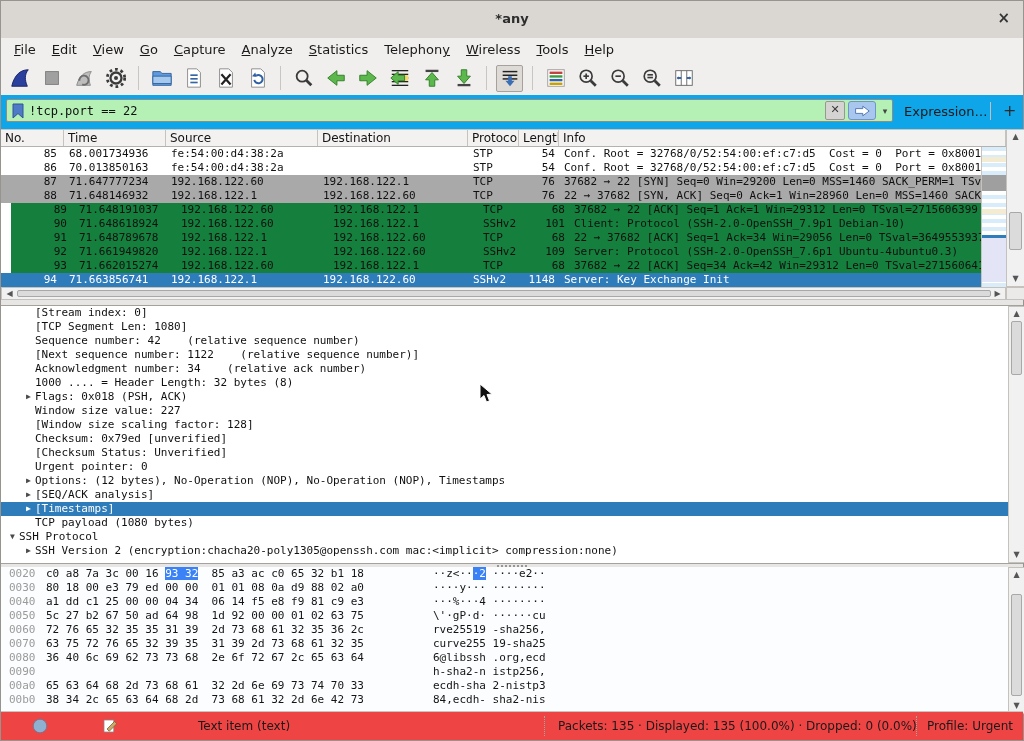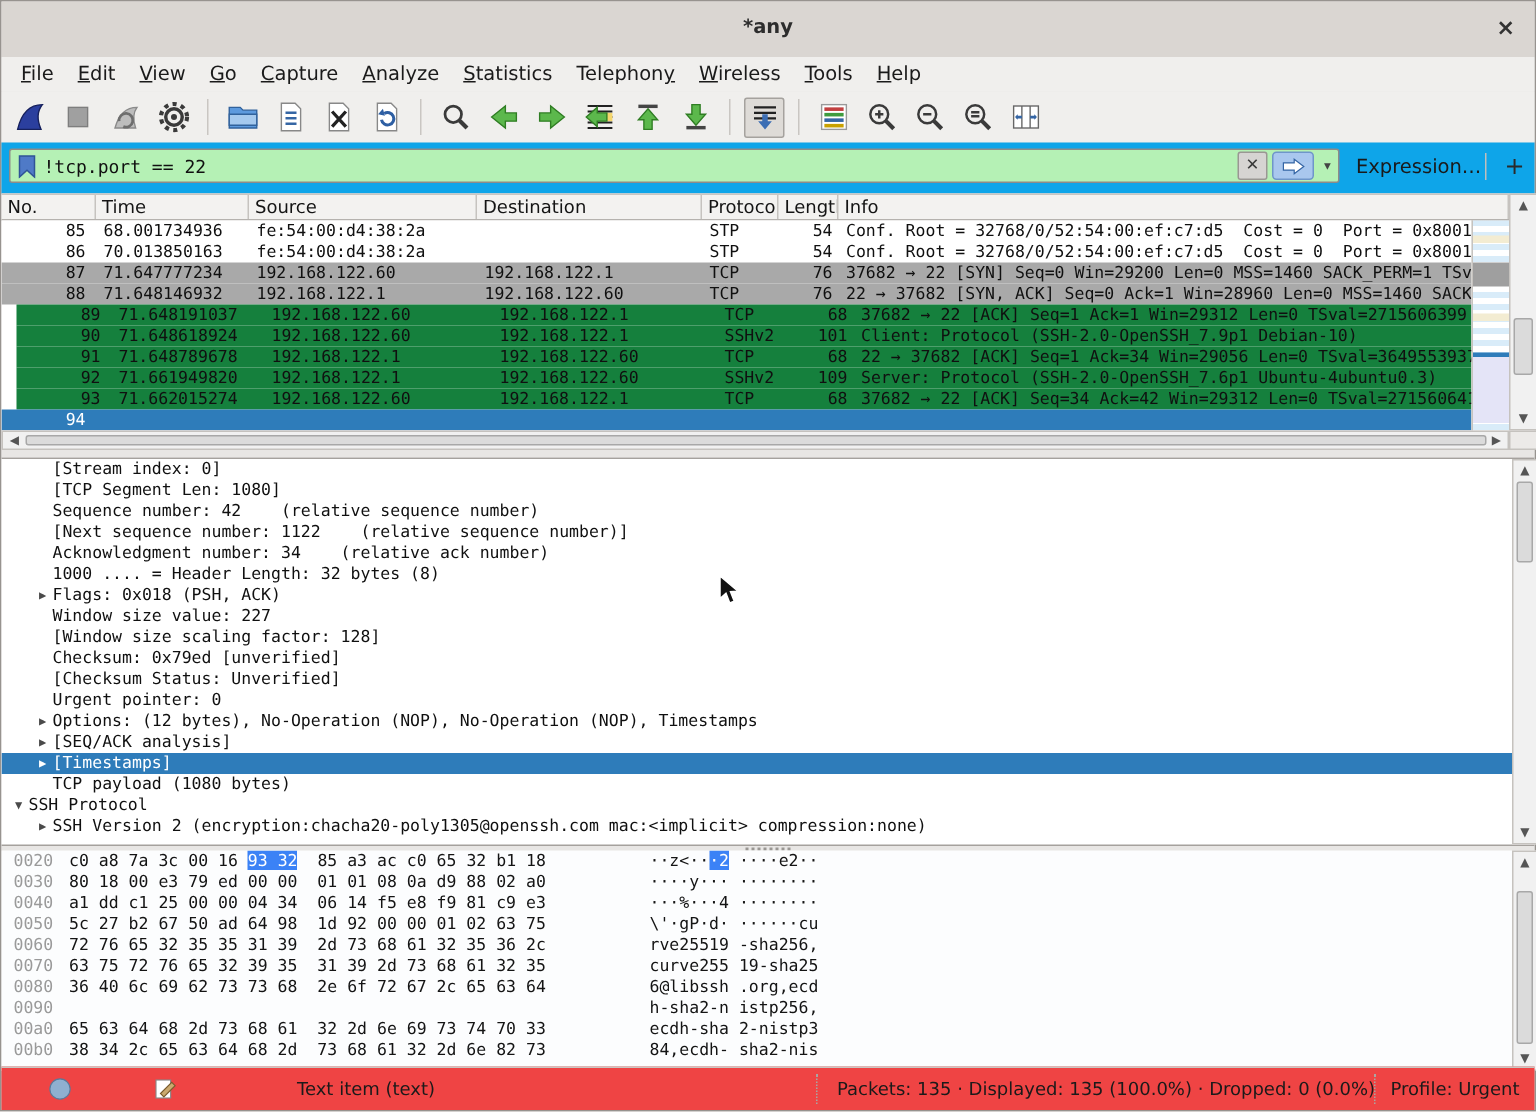--- a/index.html
+++ b/index.html
@@ -38,21 +38,21 @@
   .pl-header{position:absolute;top:128px;left:0;width:1005px;height:18px;background:#f3f2f0;border-top:1px solid #c9c6c2;border-bottom:1px solid #b5b2ae;display:flex;font-size:12px;color:#141414;box-sizing:border-box;}
   .pl-hcell{border-right:1px solid #c6c3bf;padding:1px 0 0 4px;box-sizing:border-box;overflow:hidden;white-space:nowrap;flex:none;}
   .pl-body{position:absolute;top:146px;left:0;width:980px;height:140px;background:#fff;font-family:"DejaVu Sans Mono",monospace;font-size:11px;color:#101010;overflow:hidden;}
   .pl-row{display:flex;height:14px;line-height:14px;white-space:pre;}
   .pl-cell{overflow:hidden;flex:none;box-sizing:border-box;padding-left:5px;}
   .c-no{text-align:right;padding-left:0;padding-right:7px;}
   .c-len{text-align:right;padding-left:0;padding-right:4px;}
   .row-white{background:#ffffff;}
   .row-gray{background:#a9a9a9;}
   .row-lav{background:#15803d;margin-left:10px;}
-  .row-sel{background:#2e7cba;color:#fff;flex-direction:column;}
+  .row-sel{background:#2e7cba;color:#fff;}
 
   
   .minimap{position:absolute;left:980px;top:146px;width:25px;height:140px;background:repeating-linear-gradient(180deg,#d9ecf9 0 4px,#ffffff 4px 8px);border-left:1px solid #c6c3bf;box-sizing:border-box;}
   .mm-band{position:absolute;left:0;right:0;}
   .sb{position:absolute;background:#f1f1f1;border:1px solid #c5c2be;box-sizing:border-box;}
   .sb-btn{position:absolute;left:0;right:0;font-size:8px;color:#555;text-align:center;line-height:12px;}
   .sb-thumb{position:absolute;left:2px;right:2px;background:#dbdbdb;border:1px solid #a8a8a8;border-radius:2px;}
   .sb-h .sb-btn{width:13px;top:0;bottom:0;line-height:11px;}
   .sb-h .sb-thumb{top:2px;bottom:2px;left:auto;right:auto;}
   .sb-corner{position:absolute;left:1005px;top:286px;width:19px;height:13px;background:#eceae8;border:1px solid #c5c2be;box-sizing:border-box;}
@@ -361,21 +361,21 @@
   <div class="hexpane">
       <div class="hx-row"><span class="hx-off">0020</span><span class="hx-hex">c0 a8 7a 3c 00 16 <span class="hl">93 32</span>  85 a3 ac c0 65 32 b1 18</span><span class="hx-ascii">··z&lt;··<span class="hl">·2</span> ····e2··</span></div>
       <div class="hx-row"><span class="hx-off">0030</span><span class="hx-hex">80 18 00 e3 79 ed 00 00  01 01 08 0a d9 88 02 a0</span><span class="hx-ascii">····y··· ········</span></div>
       <div class="hx-row"><span class="hx-off">0040</span><span class="hx-hex">a1 dd c1 25 00 00 04 34  06 14 f5 e8 f9 81 c9 e3</span><span class="hx-ascii">···%···4 ········</span></div>
       <div class="hx-row"><span class="hx-off">0050</span><span class="hx-hex">5c 27 b2 67 50 ad 64 98  1d 92 00 00 01 02 63 75</span><span class="hx-ascii">\'·gP·d· ······cu</span></div>
       <div class="hx-row"><span class="hx-off">0060</span><span class="hx-hex">72 76 65 32 35 35 31 39  2d 73 68 61 32 35 36 2c</span><span class="hx-ascii">rve25519 -sha256,</span></div>
       <div class="hx-row"><span class="hx-off">0070</span><span class="hx-hex">63 75 72 76 65 32 39 35  31 39 2d 73 68 61 32 35</span><span class="hx-ascii">curve255 19-sha25</span></div>
       <div class="hx-row"><span class="hx-off">0080</span><span class="hx-hex">36 40 6c 69 62 73 73 68  2e 6f 72 67 2c 65 63 64</span><span class="hx-ascii">6@libssh .org,ecd</span></div>
       <div class="hx-row"><span class="hx-off">0090</span><span class="hx-ascii">h-sha2-n istp256,</span></div>
       <div class="hx-row"><span class="hx-off">00a0</span><span class="hx-hex">65 63 64 68 2d 73 68 61  32 2d 6e 69 73 74 70 33</span><span class="hx-ascii">ecdh-sha 2-nistp3</span></div>
-      <div class="hx-row"><span class="hx-off">00b0</span><span class="hx-hex">38 34 2c 65 63 64 68 2d  73 68 61 32 2d 6e 82 73</span><span class="hx-ascii">84,ecdh- sha2-nis</span></div>
+      <div class="hx-row"><span class="hx-off">00b0</span><span class="hx-hex">38 34 2c 65 63 64 68 2d  73 68 61 32 2d 6e 42 73</span><span class="hx-ascii">84,ecdh- sha2-nis</span></div>
     </div>
   <div class="sb" style="left:1007px;top:566px;width:17px;height:147px;">
     <div class="sb-btn" style="top:1px;">▲</div>
     <div class="sb-thumb" style="top:26px;height:100px;"></div>
     <div class="sb-btn" style="bottom:1px;">▼</div>
   </div>
 
   <div class="statusbar">
     <span class="st-expert">
       <svg width="18" height="18" viewBox="0 0 24 24">

